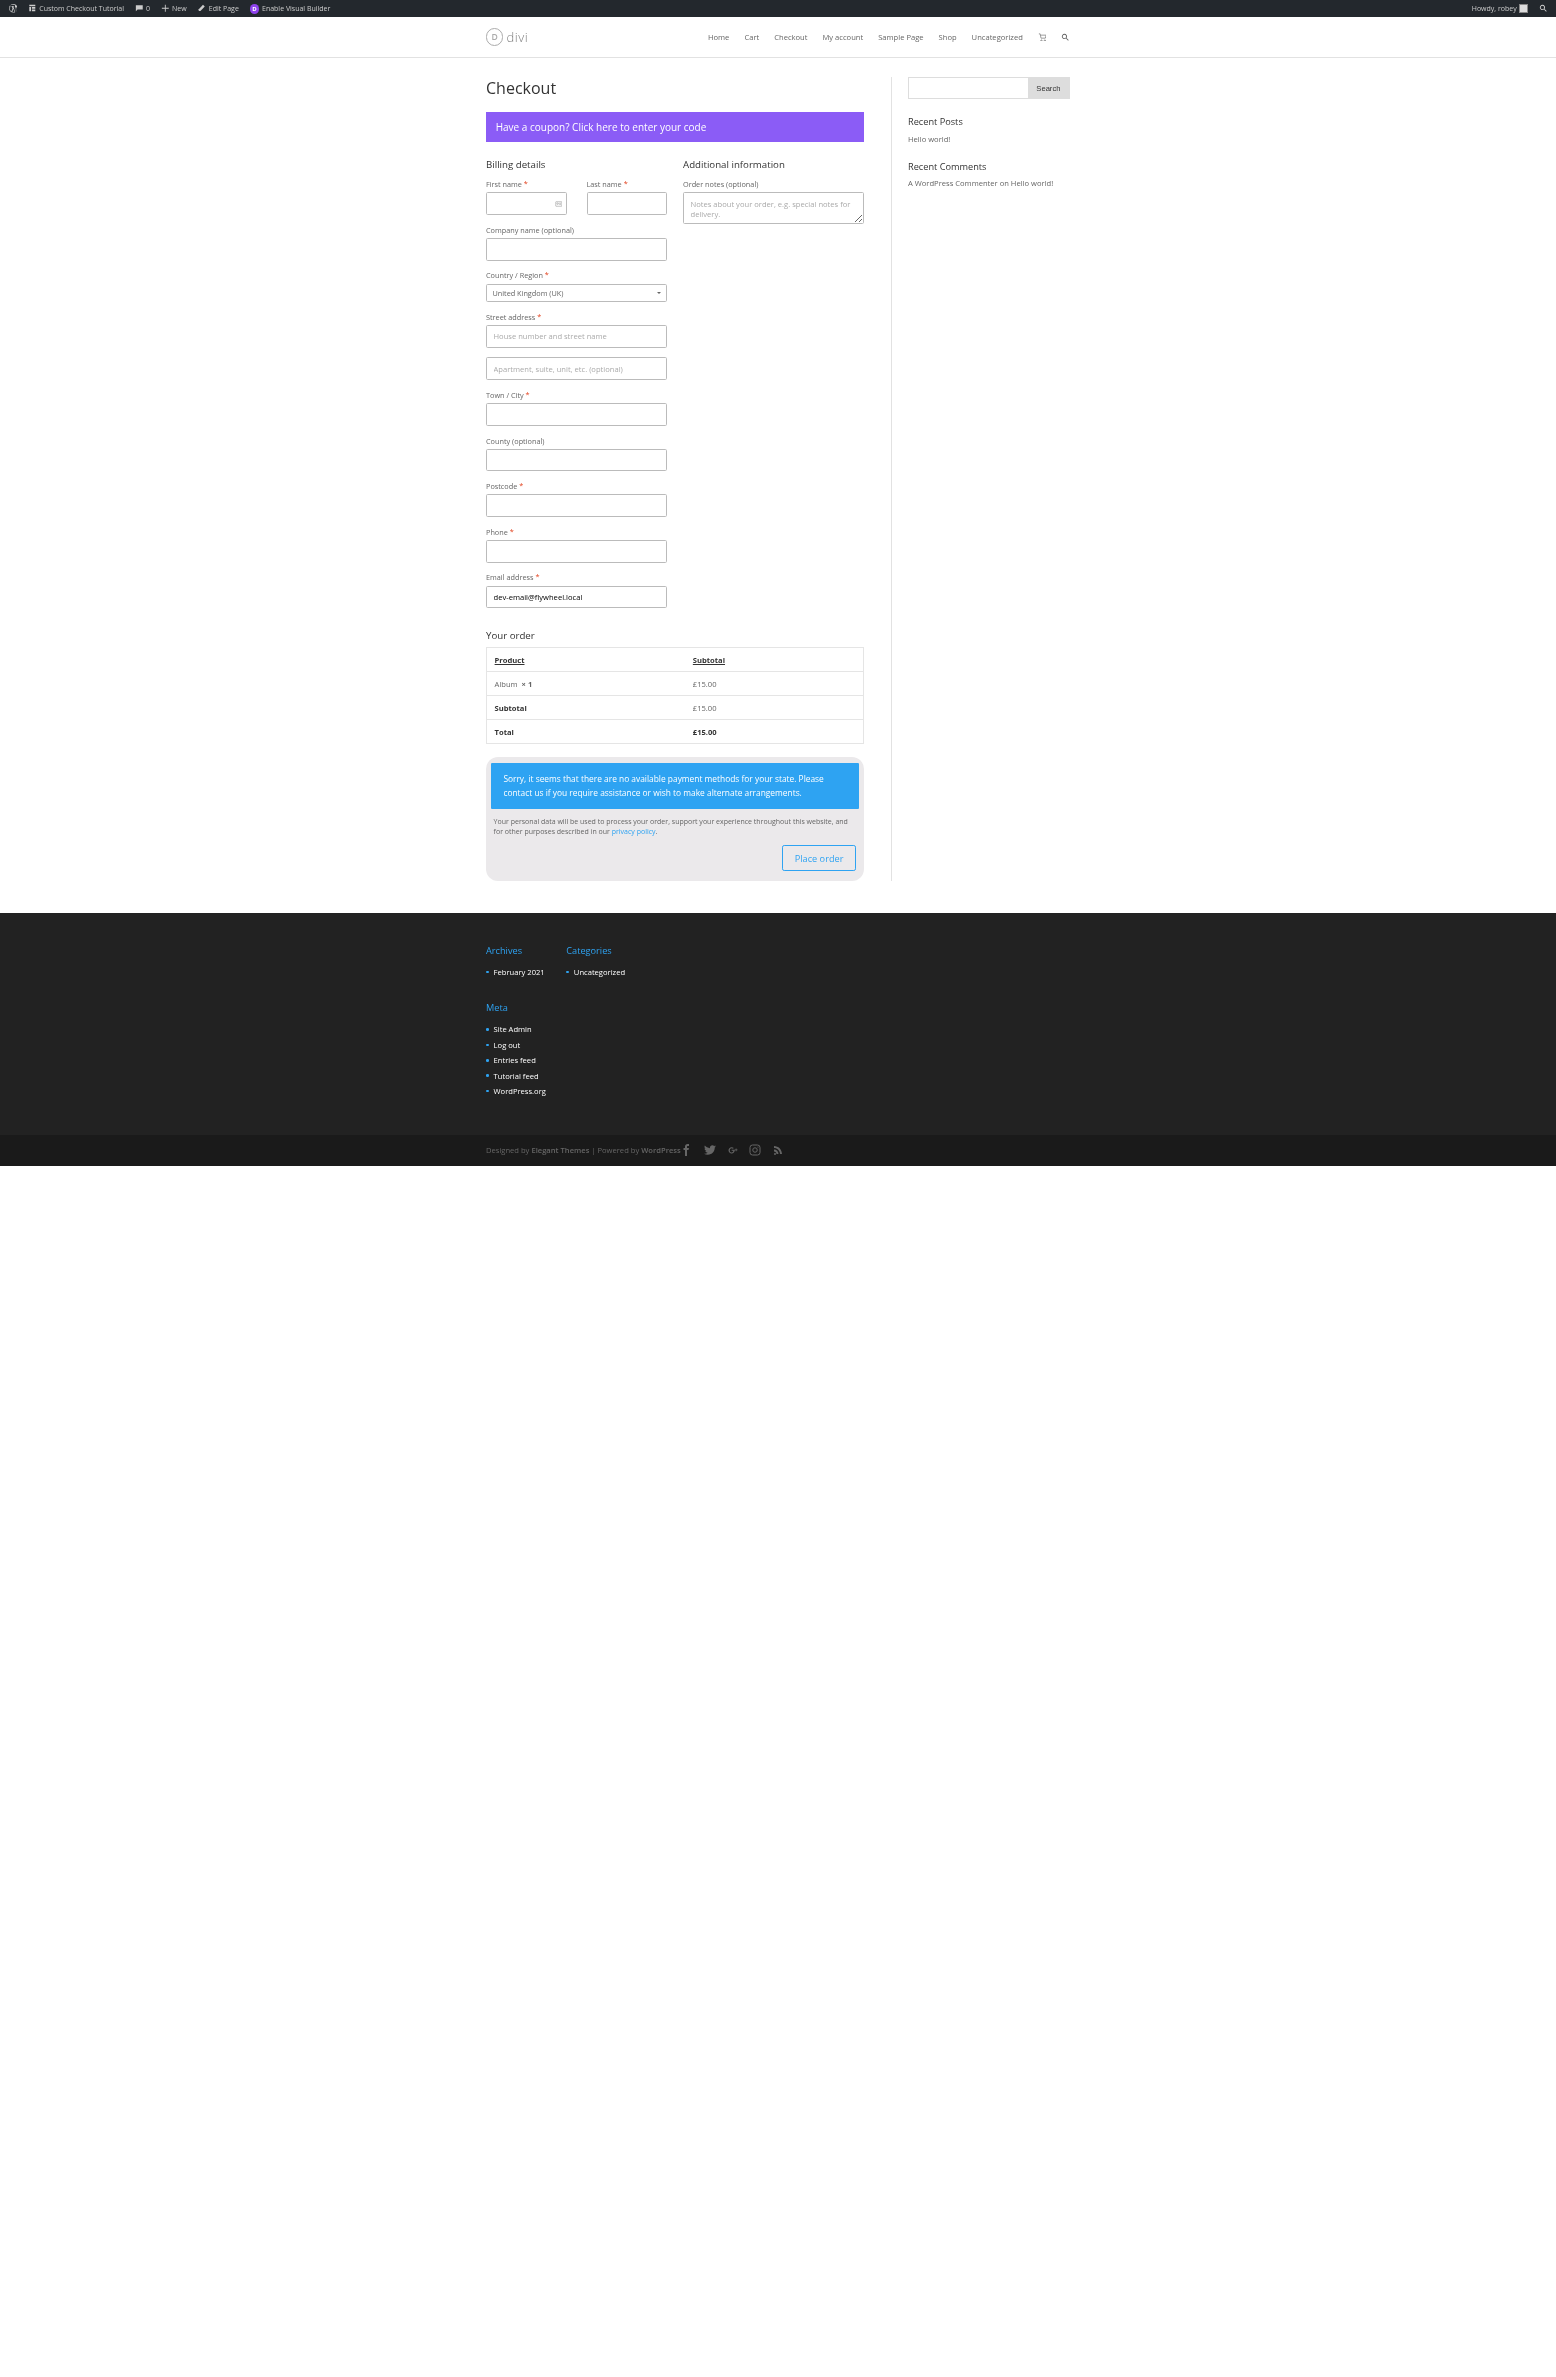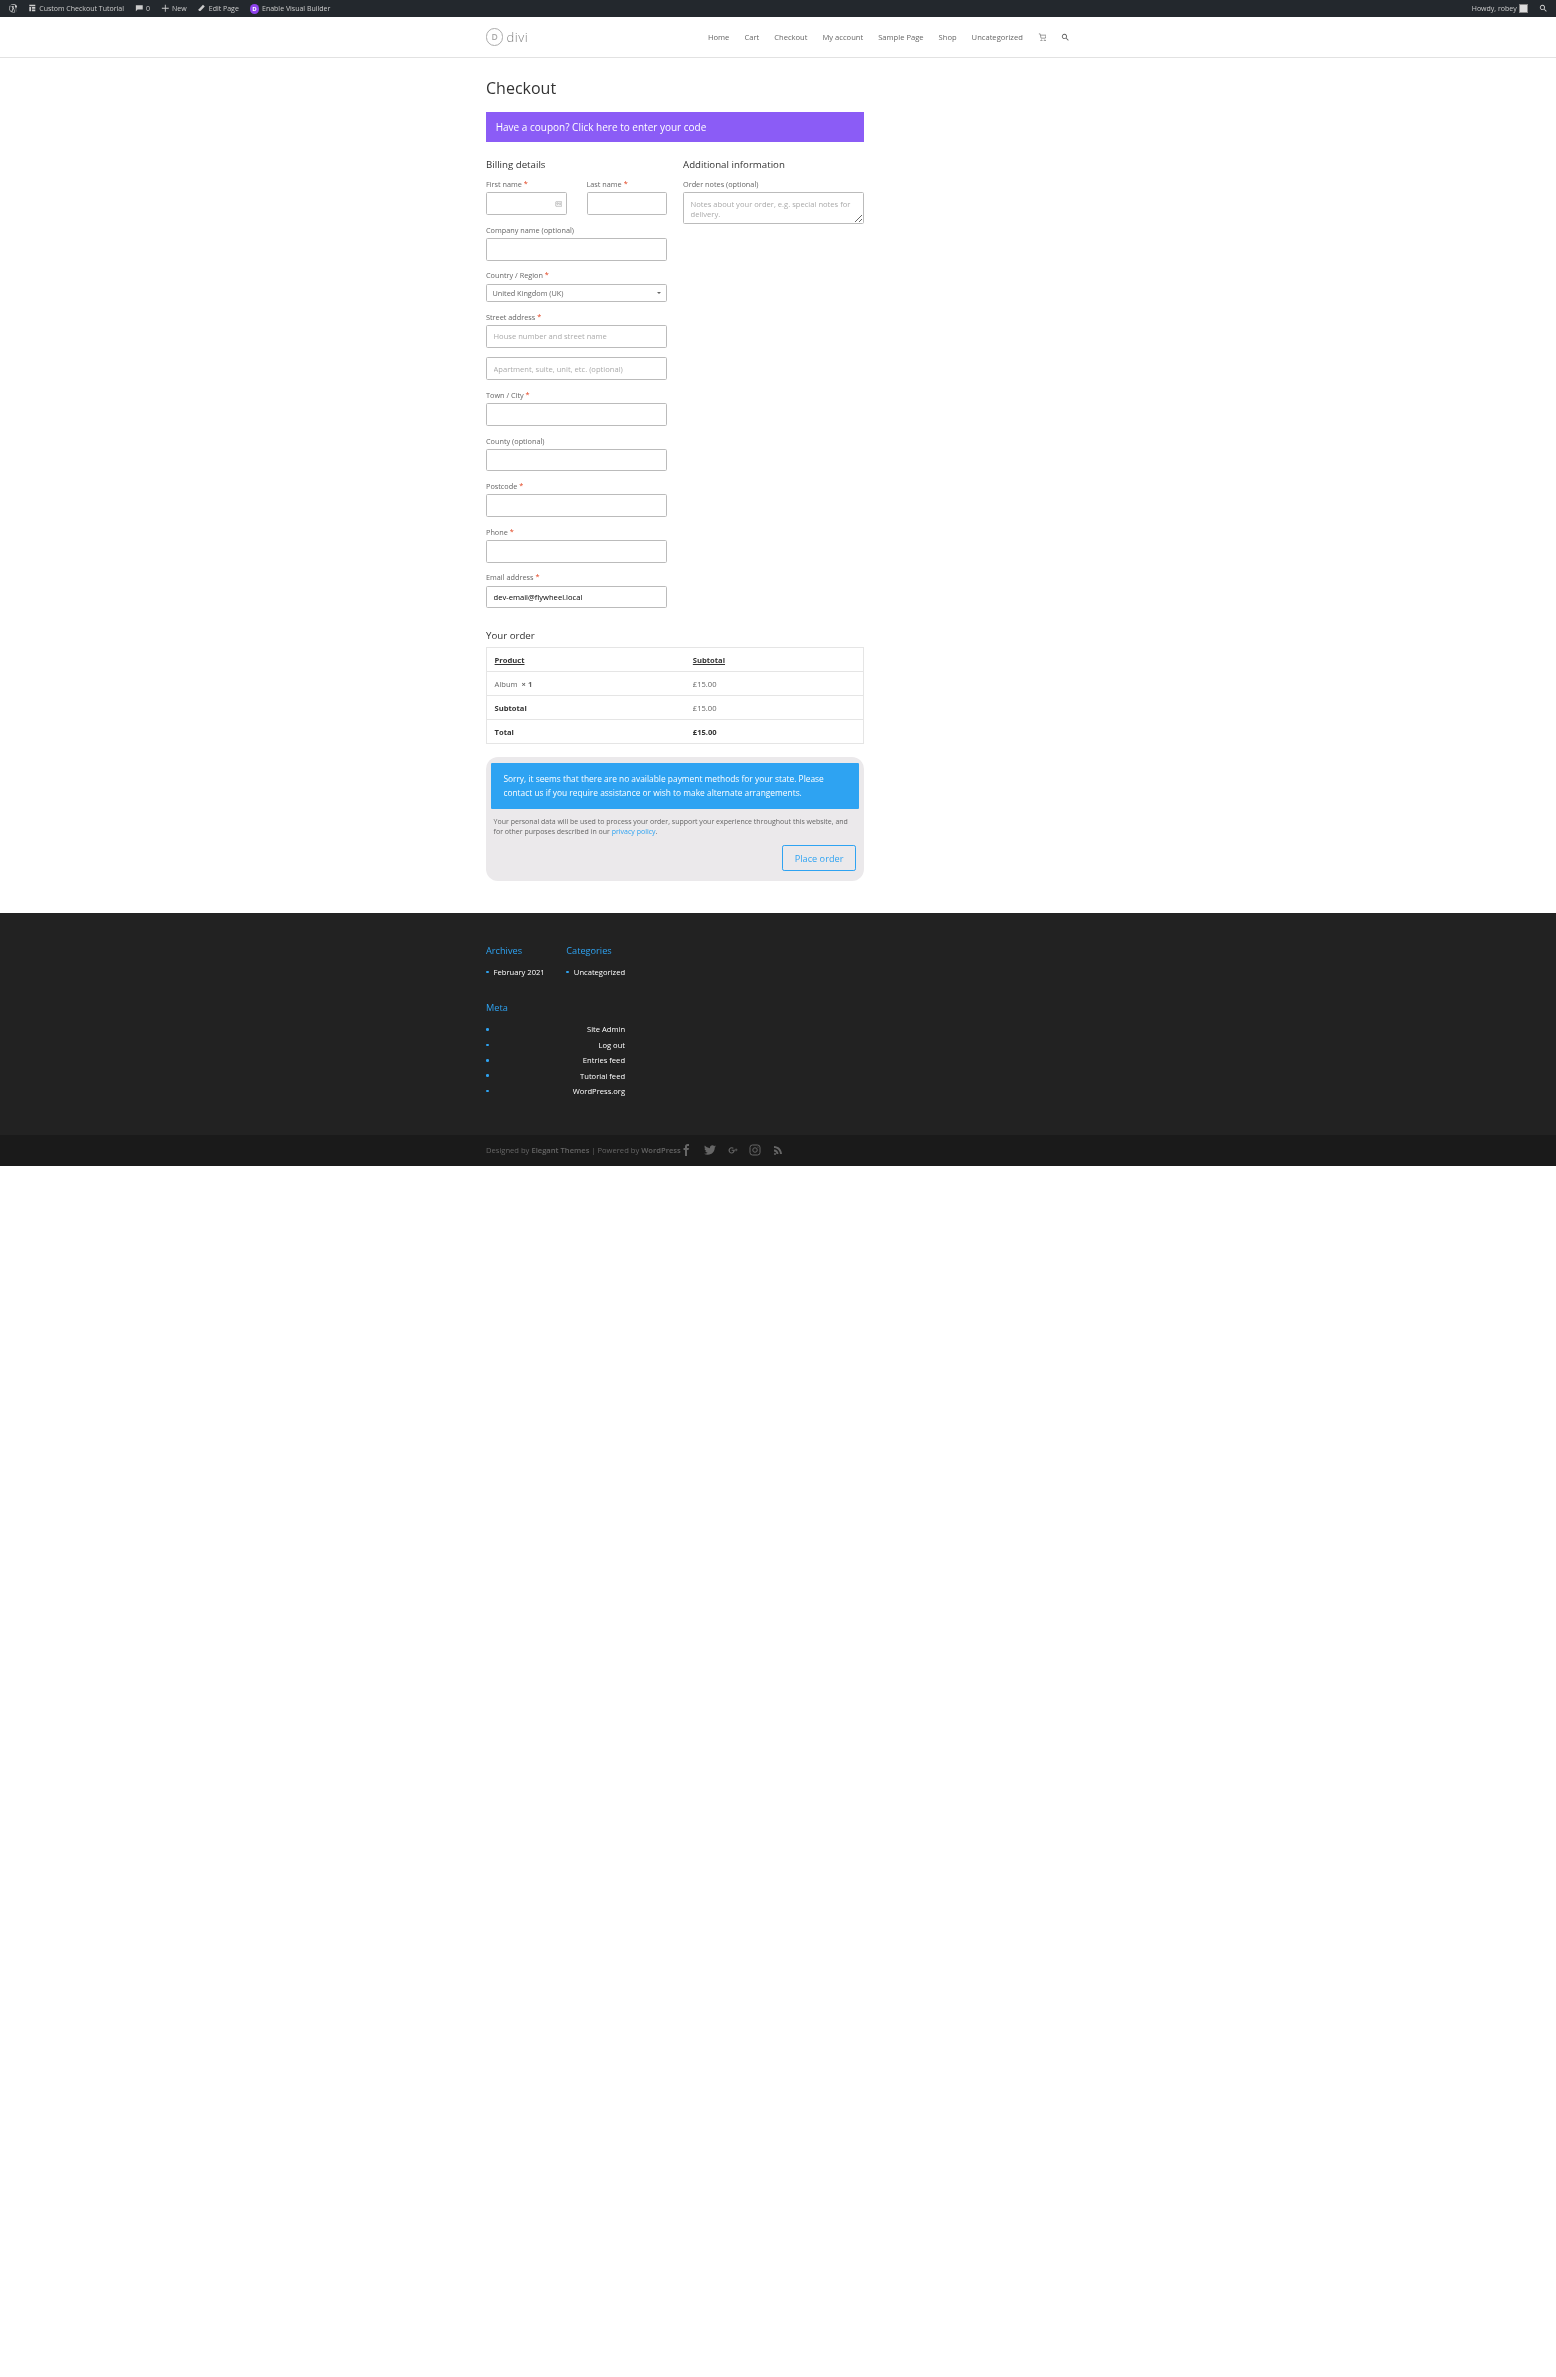--- a/index.html
+++ b/index.html
@@ -69,21 +69,21 @@
 .search-widget button { background: #ddd; border: none; padding: 0 8.6px; font-size: 7.6px; color: #333; cursor: pointer; }
 .widget h4 { font-size: 9.2px; color: #333; font-weight: 500; margin-bottom: 5.4px; }
 .widget { margin-bottom: 16px; }
 .widget a { color: #666; text-decoration: none; font-size: 7.6px; }
 .widget .meta-on { color: #666; }
 
 
 .footer-widgets { background: #222; color: #fff; padding: 27px 0 32px; }
 .footer-inner { max-width: 584px; margin: 4px auto; display: flex; gap: 32px; }
 .footer-col h4 { color: #2ea3f2; font-size: 9.2px; font-weight: 500; margin-bottom: 7.6px; }
-.footer-col ul { list-style: none; text-align: right; }
+.footer-col ul { list-style: none; }
 .footer-col li { padding: 2.7px 0; font-size: 7.6px; position: relative; padding-left: 7.6px; }
 .footer-col li::before { content: ''; position: absolute; left: 0; top: 6.5px; width: 2.7px; height: 2.7px; border-radius: 50%; background: #2ea3f2; }
 .footer-col li a { color: #fff; text-decoration: none; }
 .meta-section { margin-top: 21.6px; }
 
 .footer-bottom { background: #1a1a1a; padding: 9.7px 0; }
 .footer-bottom-inner { max-width: 584px; margin: 0 auto; display: flex; align-items: center; }
 .footer-credits { color: #666; font-size: 7.6px; }
 .footer-credits a { color: #666; font-weight: 600; text-decoration: none; }
 .social-icons { display: flex; gap: 10.8px; }
@@ -269,20 +269,36 @@
       <div class="payment-notice">Sorry, it seems that there are no available payment methods for your state. Please contact us if you require assistance or wish to make alternate arrangements.</div>
       <div class="privacy-text">
         <span>Your personal data will be used to process your order, support your experience throughout this website, and for other purposes described in our </span><a>privacy policy</a>.
       </div>
       <div class="place-order-row">
         <button class="place-order-btn">Place order</button>
       </div>
     </div>
   </div>
 
+  <aside class="sidebar-col">
+    <div class="search-widget">
+      <input type="text" style="">
+      <button>Search</button>
+    </div>
+    <div class="widget">
+      <h4>Recent Posts</h4>
+      <a>Hello world!</a>
+    </div>
+    <div class="widget">
+      <h4>Recent Comments</h4>
+      <div>
+        <a>A WordPress Commenter</a><span class="meta-on"> on </span><a>Hello world!</a>
+      </div>
+    </div>
+  </aside>
 </div>
 
 <div class="footer-widgets">
   <div class="footer-inner">
     <div>
       <div style="display:flex;gap:21.6px;">
         <div class="footer-col">
           <h4>Archives</h4>
           <ul>
               <li><a>February 2021</a></li>

